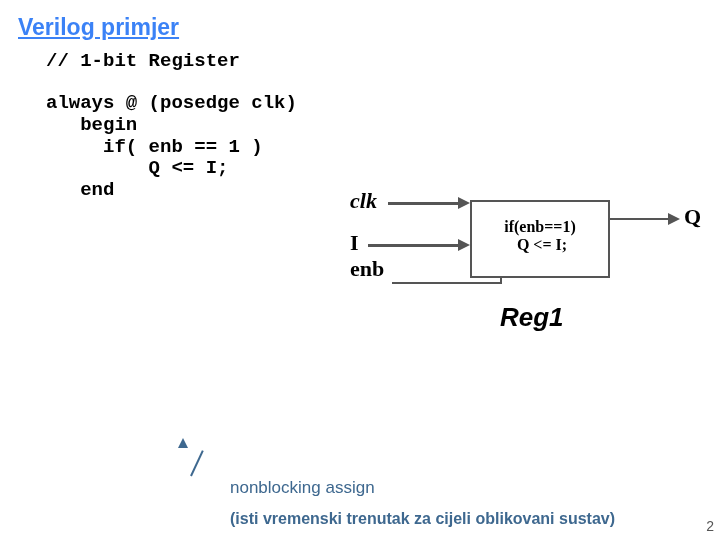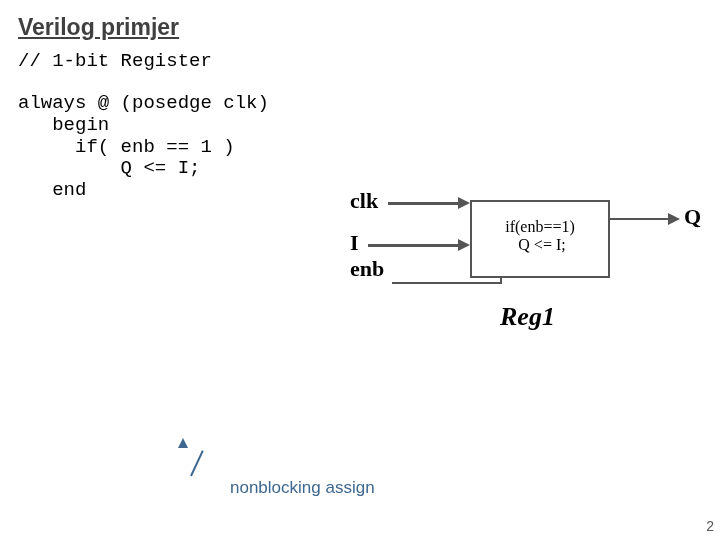--- a/index.html
+++ b/index.html
@@ -16,30 +16,31 @@
     padding: 14px 18px 0 18px;
     position: relative;
     width: 720px;
     height: 540px;
     box-sizing: border-box;
   }
   .title {
     font-size: 23px;
     font-weight: bold;
     text-decoration: underline;
-    color: #404040;
+    color: #3b82f6;
     margin-bottom: 10px;
   }
   .code {
     font-family: "Courier New", Courier, monospace;
     font-size: 19px;
-    font-weight: normal;
+    font-weight: bold;
     white-space: pre;
     color: #000;
     line-height: 1.15;
+    margin-left: 28px;
   }
   .block { margin-bottom: 20px; }
   .diagram {
     position: absolute;
     top: 190px;
     left: 350px;
     width: 350px;
     height: 180px;
   }
   .note {
@@ -75,26 +76,27 @@
     border: 2px solid #555;
     background: #fff;
     box-sizing: border-box;
   }
   .reg-inner {
     font-family: "Times New Roman", serif;
     font-size: 16px;
     text-align: center;
     padding-top: 16px;
     white-space: pre;
+    font-weight: bold;
   }
   .reg-label {
     position: absolute;
     left: 150px;
     top: 112px;
-    font-family: Liberation Serif, serif;
+    font-family: Liberation Sans, sans-serif;
     font-style: italic;
     font-weight: bold;
     font-size: 26px;
   }
   .port-label {
     position: absolute;
     font-family: "Times New Roman", serif;
     font-weight: bold;
     font-size: 22px;
   }
@@ -151,21 +153,21 @@
 
   <div class="code block">always @ (posedge clk)
    begin
      if( enb == 1 )
          Q &lt;= I;
    end</div>
 
 
   <div class="diagram">
 
-    <div class="port-label" style="left:0px; top:-2px;">clk</div>
+    <div class="port-label" style="left:0px; top:-2px;font-style:italic;">clk</div>
     <div class="arrow-line" style="left:38px; top:12px; width:72px;"></div>
     <div class="arrow-head-r" style="left:108px; top:7px;"></div>
 
     <div class="port-label" style="left:0px; top:40px;">I</div>
     <div class="arrow-line" style="left:18px; top:54px; width:92px;"></div>
     <div class="arrow-head-r" style="left:108px; top:49px;"></div>
 
     <div class="port-label" style="left:0px; top:66px;">enb</div>
     <div class="arrow-line-thin" style="left:42px; top:92px; width:110px;"></div>
     <div class="vert-line" style="left:150px; top:88px; height:6px;"></div>
@@ -179,15 +181,16 @@
     <div class="arrow-head-r" style="left:318px; top:23px; border-left-color:#555;"></div>
     <div class="port-label" style="left:334px; top:14px;">Q</div>
 
     <div class="reg-label">Reg1</div>
   </div>
 
   <div class="note-arrow-shaft"></div>
   <div class="arrow-head-u" style="left:178px; top:438px;"></div>
 
   <div class="note">nonblocking assign</div>
+  <div class="note2">(isti vremenski trenutak za cijeli oblikovani sustav)</div>
 
   <div class="pagenum">2</div>
 </div>
 
 </body></html>

